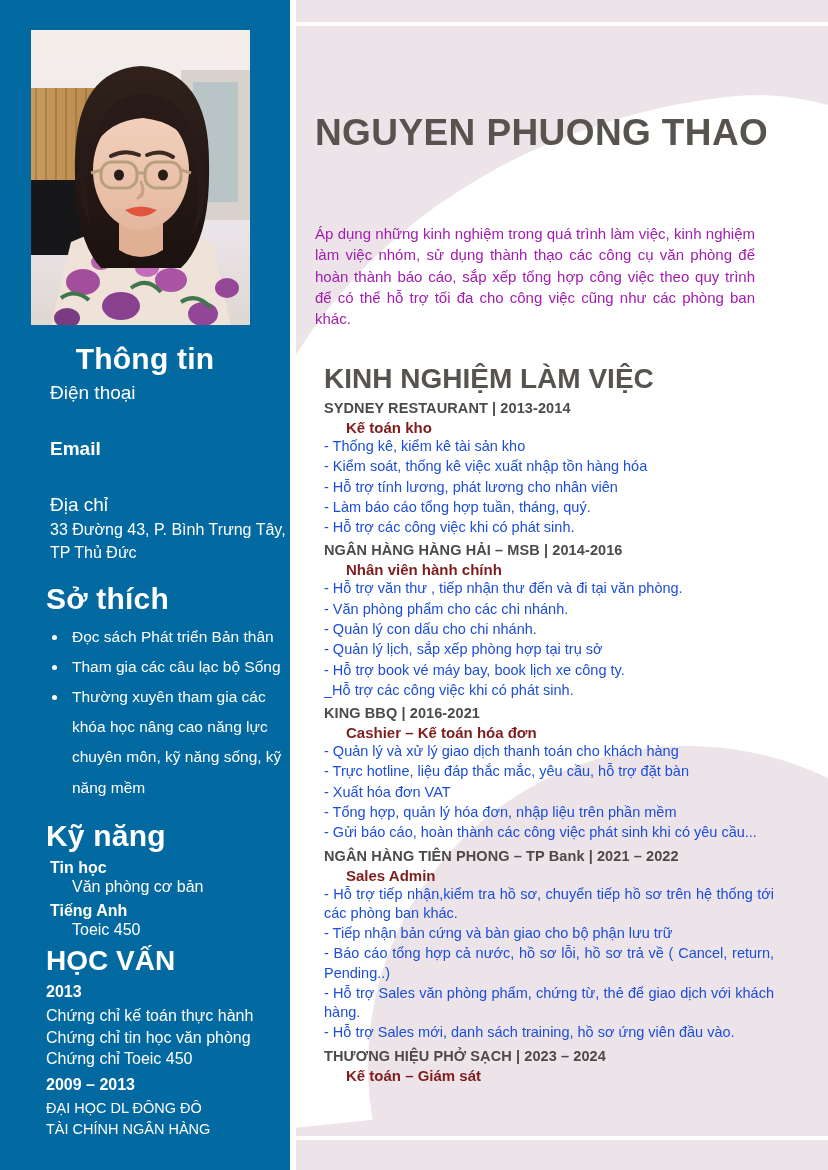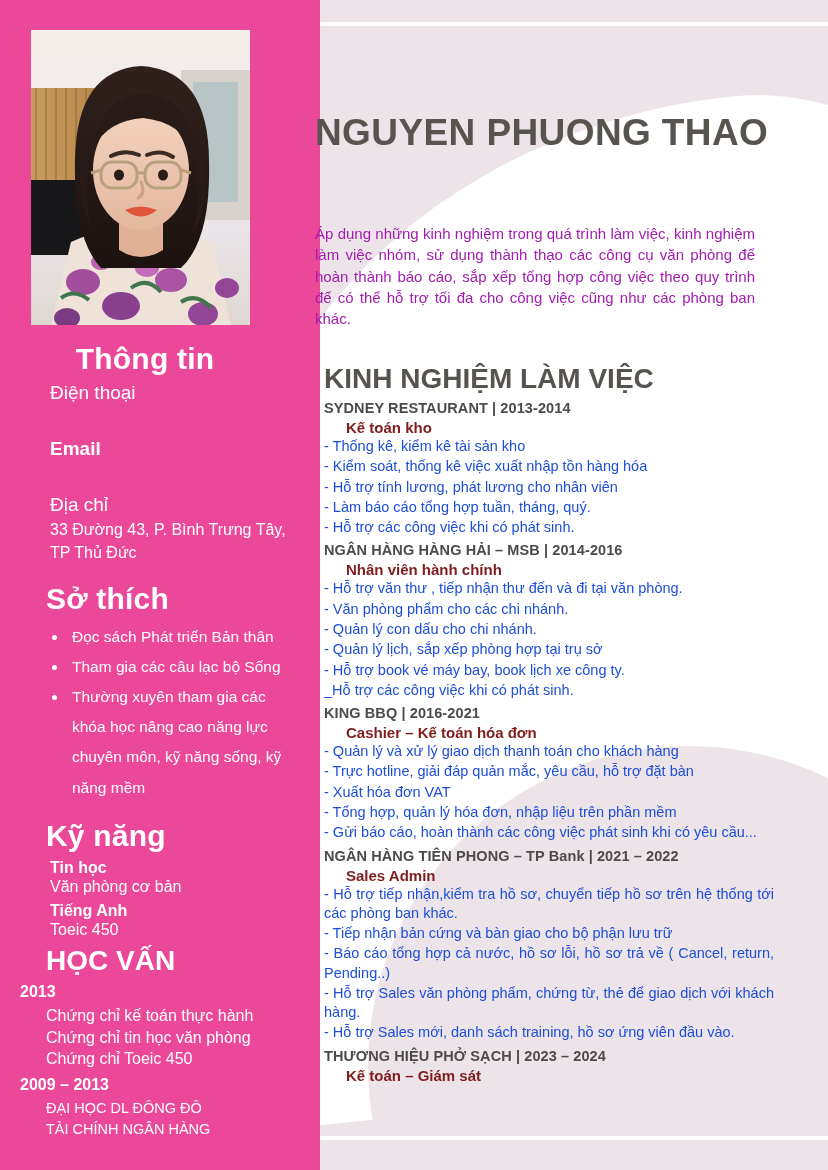--- a/index.html
+++ b/index.html
@@ -21,40 +21,40 @@
      background:#ffffff;
      border-radius:62% 40% 0 0 / 48% 52% 0 0;
      transform:rotate(-6deg);
   }
   .pink-corner{
      position:absolute;right:-180px;bottom:-250px;width:640px;height:640px;
      background:#ede4ea;border-radius:50%;
   }
 
   
-  .sidebar{position:absolute;left:0;top:0;width:320px;height:1170px;background:#ec4899;color:#ffffff;}
+  .sidebar{position:absolute;left:0;top:0;width:290px;height:1170px;background:#0369a1;color:#ffffff;}
   .photo{position:absolute;left:31px;top:30px;width:219px;height:295px;overflow:hidden;background:#bfa98f;}
   .photo svg{display:block;width:219px;height:295px;}
 
   .side-body{position:absolute;left:0;top:330px;width:290px;}
   .side-h1{font-size:30px;font-weight:bold;text-align:center;margin:12px 0 6px;letter-spacing:.2px;}
   .side-h1.left{text-align:left;padding-left:46px;}
   .side-sub{font-size:19px;font-weight:normal;padding-left:50px;margin:4px 0;}
   .side-sub.bold{font-weight:bold;font-size:19px;}
   .side-txt{font-size:16px;padding-left:50px;margin:2px 0;line-height:1.3;}
   .side-gap{height:26px;}
 
   ul.hobbies{margin:4px 0 0;padding-left:68px;}
   ul.hobbies li{font-size:15.5px;line-height:1.95;padding-left:4px;}
 
   .skill-b{font-size:16px;font-weight:bold;padding-left:50px;margin-top:6px;}
-  .skill-n{font-size:16px;padding-left:50px;margin-top:1px;}
+  .skill-n{font-size:16px;padding-left:72px;margin-top:1px;}
 
   .edu-h{font-size:28px;font-weight:bold;padding-left:46px;margin:6px 0 2px;}
-  .edu-y{font-size:16px;font-weight:bold;padding-left:20px;margin:6px 0 4px;}
+  .edu-y{font-size:16px;font-weight:bold;padding-left:46px;margin:6px 0 4px;}
   .edu-l{font-size:16px;padding-left:46px;line-height:1.35;}
   .edu-l.caps{font-size:14.5px;line-height:1.45;}
 
   
   .content{position:absolute;left:310px;top:0;width:508px;height:910px;color:#565354;}
   .name{position:absolute;left:5px;top:112px;font-size:37px;font-weight:bold;color:#57544f;letter-spacing:.4px;}
   .sec-h{font-size:28px;font-weight:bold;color:#57544f;letter-spacing:.2px;}
   .objective{font-size:15px;line-height:1.42;text-align:justify;color:#a21caf;margin-top:5px;width:440px;}
 
   .exp-wrap{position:absolute;left:14px;top:363px;width:494px;}
@@ -233,21 +233,21 @@
         <div class="job-li">- Quản lý con dấu cho chi nhánh.</div>
         <div class="job-li">- Quản lý lịch, sắp xếp phòng hợp tại trụ sở</div>
         <div class="job-li">- Hỗ trợ book vé máy bay, book lịch xe công ty.</div>
         <div class="job-li">_Hỗ trợ các công việc khi có phát sinh.</div>
       </div>
 
       <div class="job">
         <div class="job-co">KING BBQ | 2016-2021</div>
         <div class="job-role">Cashier – Kế toán hóa đơn</div>
         <div class="job-li">- Quản lý và xử lý giao dịch thanh toán cho khách hàng</div>
-        <div class="job-li">- Trực hotline, giải đáp quản mắc, yêu cầu, hỗ trợ đặt bàn</div>
+        <div class="job-li">- Trực hotline, liệu đáp thắc mắc, yêu cầu, hỗ trợ đặt bàn</div>
         <div class="job-li">- Xuất hóa đơn VAT</div>
         <div class="job-li">- Tổng hợp, quản lý hóa đơn, nhập liệu trên phần mềm</div>
         <div class="job-li" style="width:440px">- Gửi báo cáo, hoàn thành các công việc phát sinh khi có yêu cầu...</div>
       </div>
 
       <div class="job">
         <div class="job-co">NGÂN HÀNG TIÊN PHONG – TP Bank | 2021 – 2022</div>
         <div class="job-role">Sales Admin</div>
         <div class="job-li just">- Hỗ trợ tiếp nhận,kiểm tra hồ sơ, chuyển tiếp hồ sơ trên hệ thống tới các phòng ban khác.</div>
         <div class="job-li">- Tiếp nhận bản cứng và bàn giao cho bộ phận lưu trữ</div>

